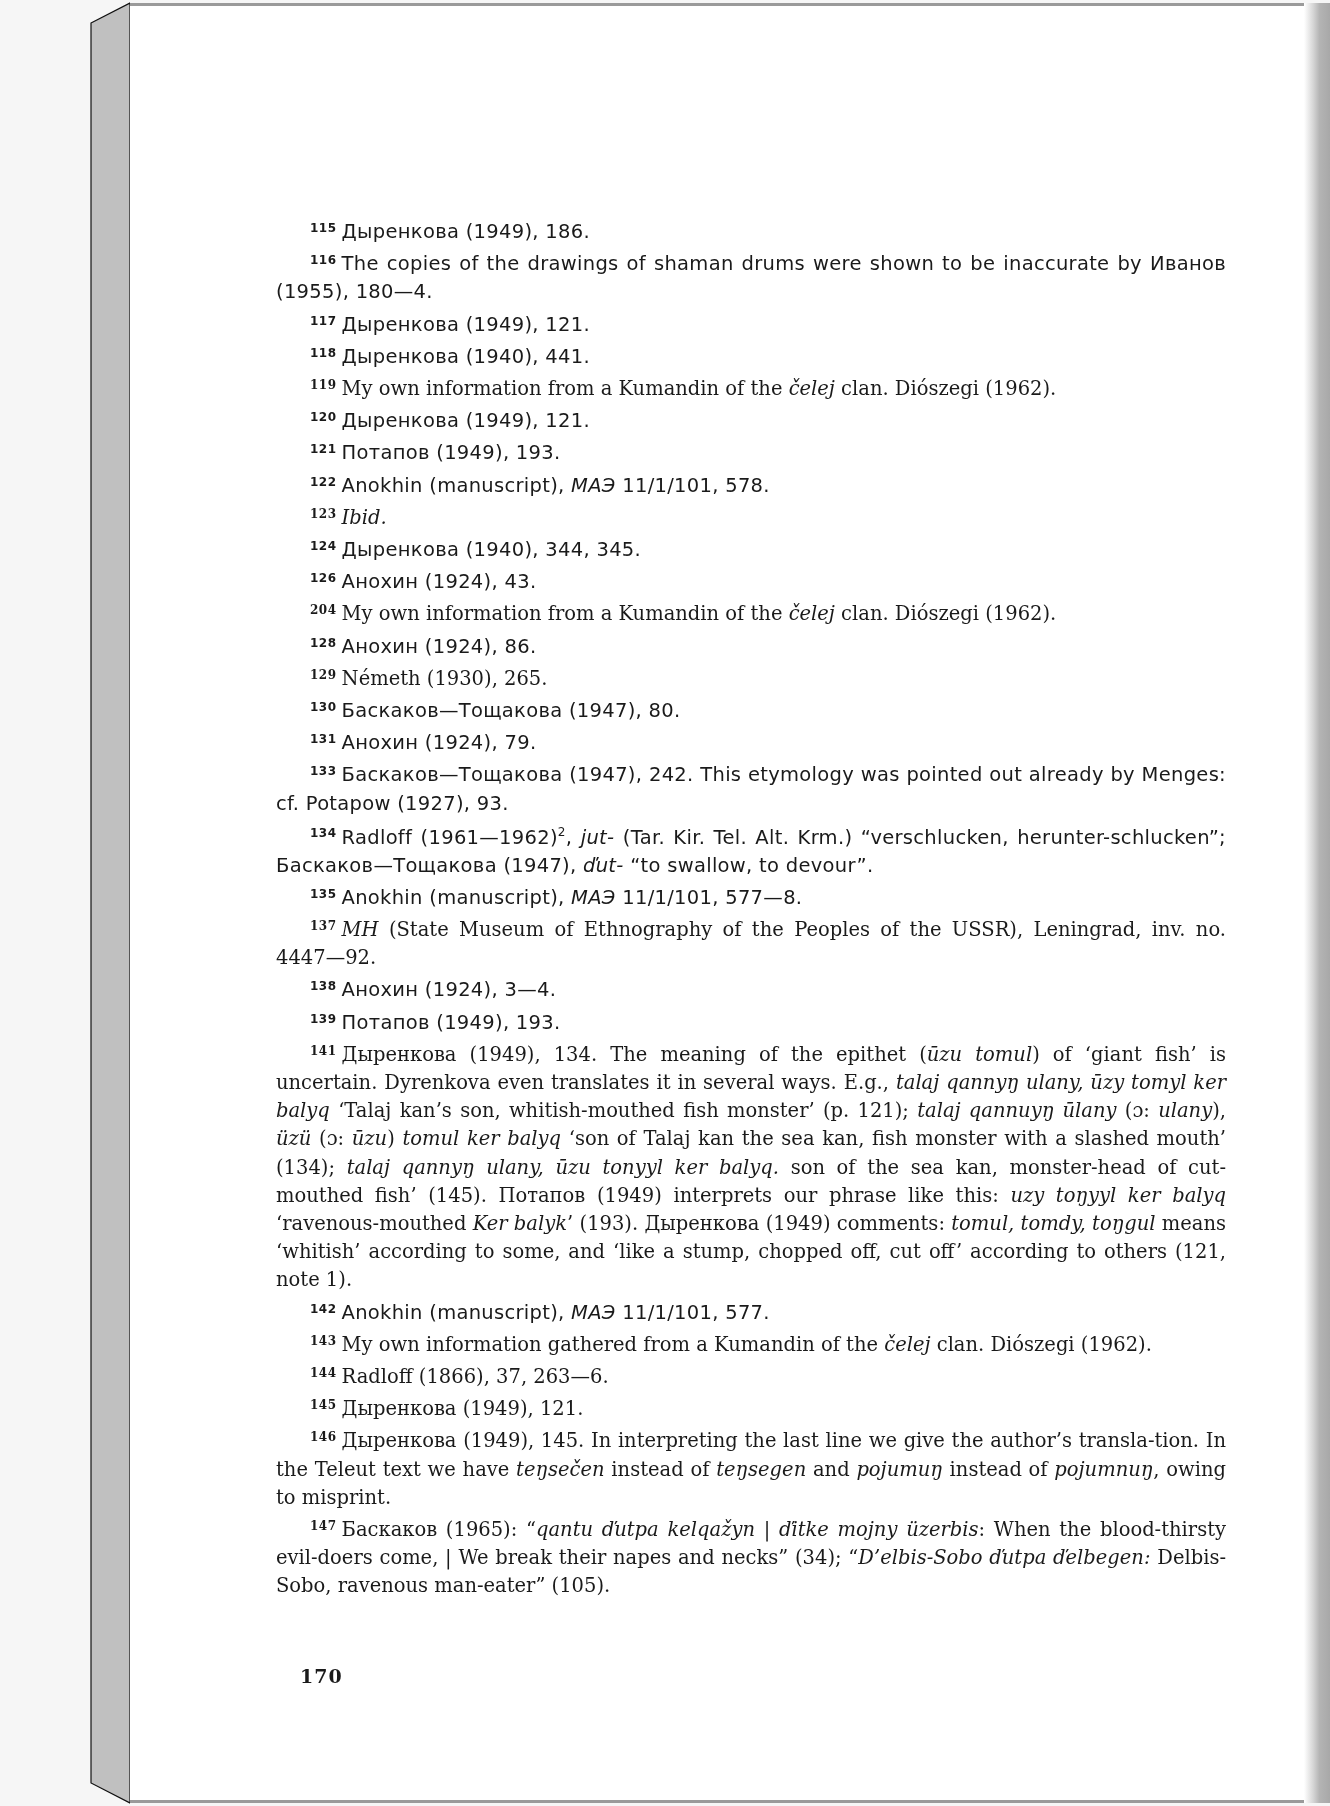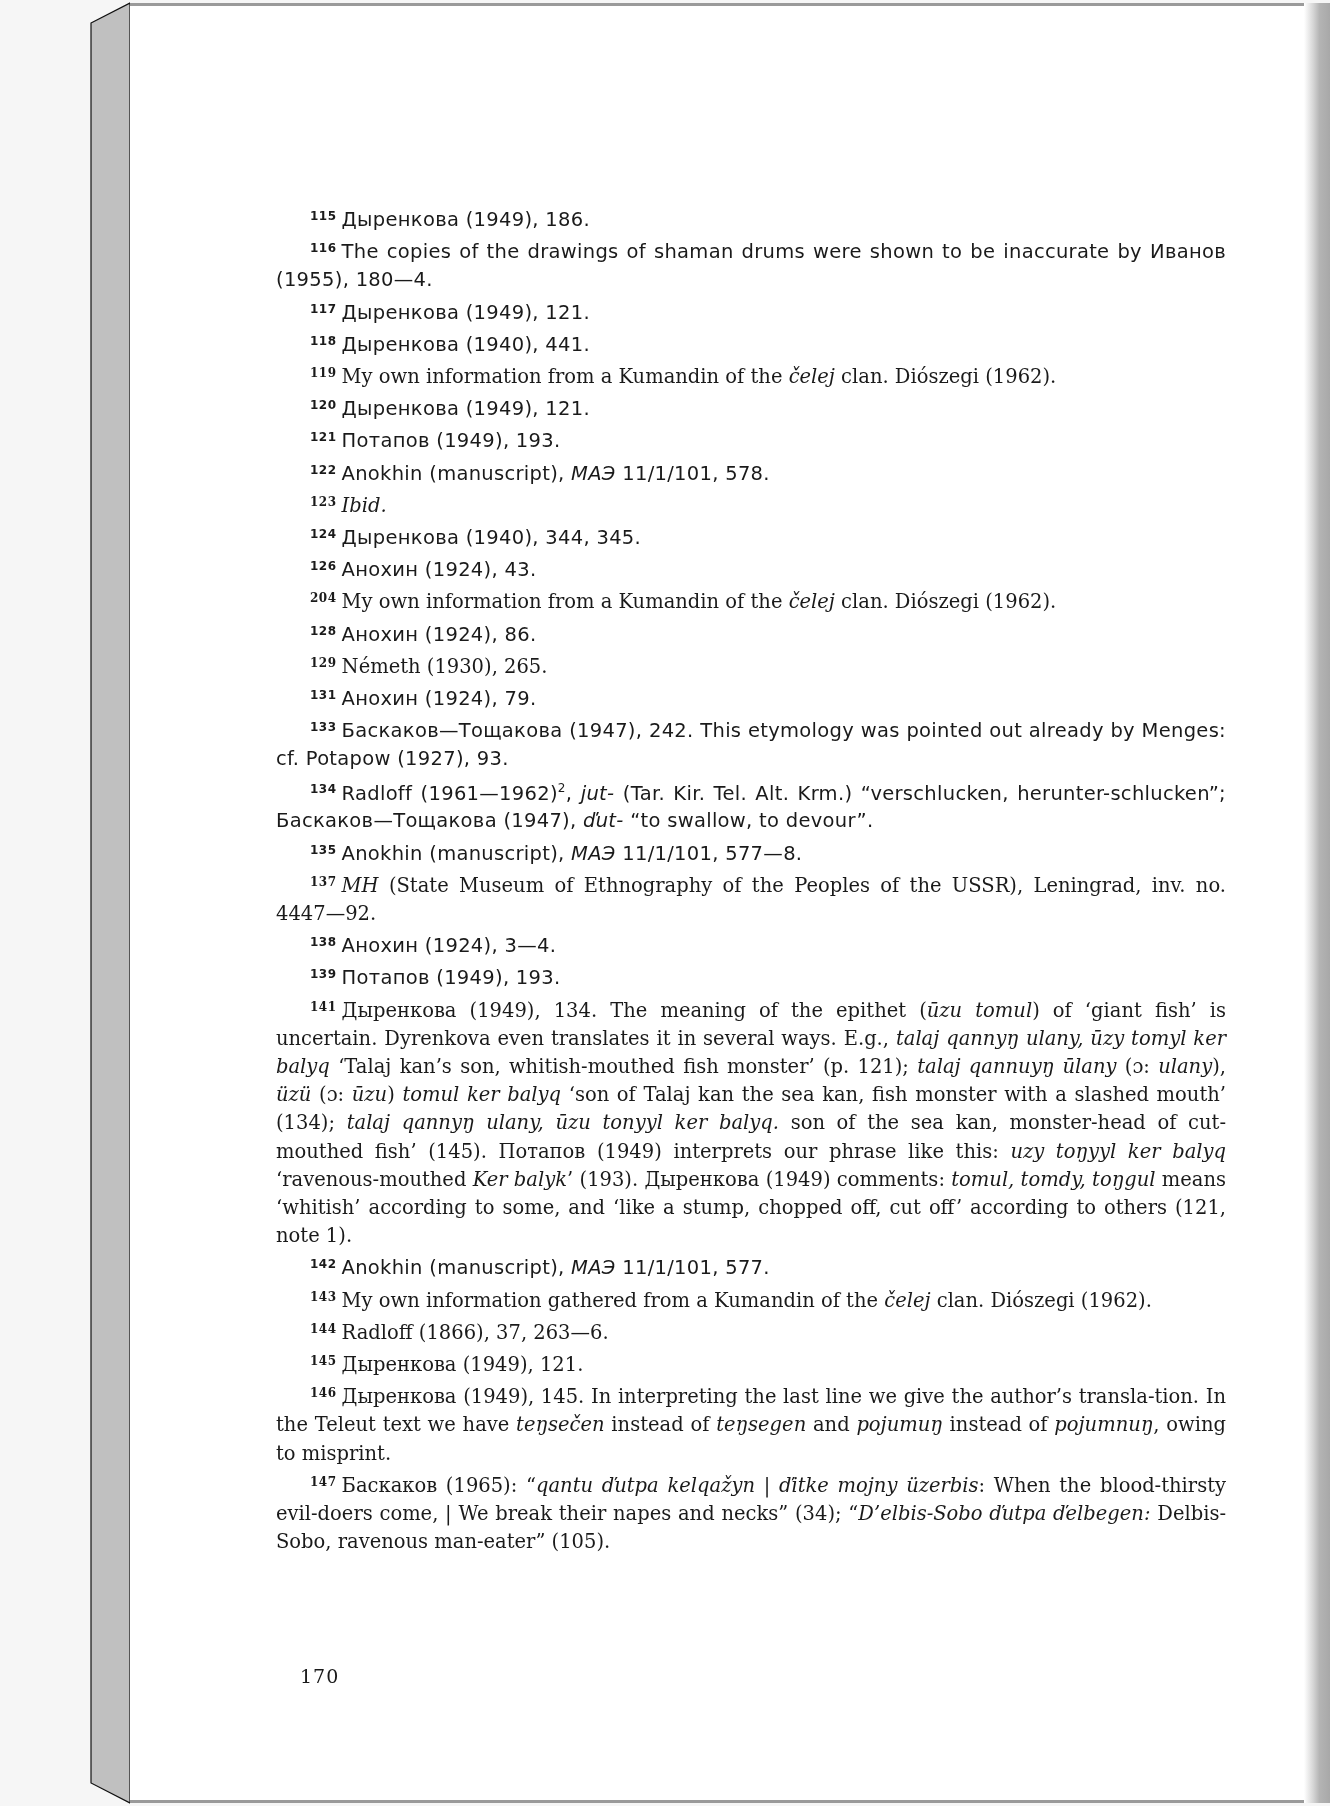--- a/index.html
+++ b/index.html
@@ -18,39 +18,39 @@
     background:#ffffff;
     border-top:3px solid #9a9a9a;
     border-bottom:3px solid #9a9a9a;
     box-sizing:border-box;
   }
   .page-edge {
     position:absolute; right:0; top:3px; width:26px; height:1800px;
     background:linear-gradient(to right, #ffffff 0%, #d6d6d6 35%, #b4b4b4 60%, #a8a8a8 100%);
   }
   .content {
-    position:absolute; left:276px; top:202px; width:950px;
+    position:absolute; left:276px; top:214px; width:950px;
     font-size:20.5px; line-height:28.2px; color:#1a1a1a;
     text-align:justify;
   }
   .note {
     margin:0; padding:0;
     text-indent:34px;
   }
   .note .num {
     font-size:12px; font-weight:bold; vertical-align:6px;
     margin-right:5px; letter-spacing:0.5px;
   }
   .note.sans { font-family:"DejaVu Sans", sans-serif; font-size:19.5px; letter-spacing:0.3px; }
   .note.serif { font-family:"DejaVu Serif", serif; font-size:19.5px; }
   .note i { font-style:italic; }
   .note sup { font-size:12px; }
   .page-number {
     position:absolute; left:300px; top:1665px;
-    font-family:"DejaVu Serif", serif; font-size:19px; font-weight:normal; color:#1a1a1a;
+    font-family:"DejaVu Serif", serif; font-size:19px; font-weight:bold; color:#1a1a1a;
     letter-spacing:1px;
   }
 </style>
 </head>
 <body>
 
 <div class="spine">
   <svg width="40" height="1806" viewBox="0 0 40 1806">
     <polygon points="1,23 40,3 40,1803 1,1783" fill="#c0c0c0" stroke="#111" stroke-width="1.2"></polygon>
   </svg>
@@ -67,20 +67,21 @@
     <p class="note serif"><span class="num">119</span><span>My own information from a Kumandin of the </span><i>čelej</i><span> clan. Diószegi (1962).</span></p>
     <p class="note sans"><span class="num">120</span><span>Дыренкова (1949), 121.</span></p>
     <p class="note sans"><span class="num">121</span><span>Потапов (1949), 193.</span></p>
     <p class="note sans"><span class="num">122</span><span>Anokhin (manuscript), </span><i>МАЭ</i><span> 11/1/101, 578.</span></p>
     <p class="note serif"><span class="num">123</span><i>Ibid.</i></p>
     <p class="note sans"><span class="num">124</span><span>Дыренкова (1940), 344, 345.</span></p>
     <p class="note sans"><span class="num">126</span><span>Анохин (1924), 43.</span></p>
     <p class="note serif"><span class="num">204</span><span>My own information from a Kumandin of the </span><i>čelej</i><span> clan. Diószegi (1962).</span></p>
     <p class="note sans"><span class="num">128</span><span>Анохин (1924), 86.</span></p>
     <p class="note serif"><span class="num">129</span><span>Németh (1930), 265.</span></p>
+    <p class="note sans"><span class="num">130</span><span>Баскаков—Тощакова (1947), 80.</span></p>
     <p class="note sans"><span class="num">131</span><span>Анохин (1924), 79.</span></p>
     <p class="note sans"><span class="num">133</span><span>Баскаков—Тощакова (1947), 242. This etymology was pointed out already by Menges: cf. Potapow (1927), 93.</span></p>
     <p class="note sans"><span class="num">134</span><span>Radloff (1961—1962)</span><sup>2</sup><span>, </span><i>jut-</i><span> (Tar. Kir. Tel. Alt. Krm.) “verschlucken, herunter-schlucken”; Баскаков—Тощакова (1947), </span><i>ďut-</i><span> “to swallow, to devour”.</span></p>
     <p class="note sans"><span class="num">135</span><span>Anokhin (manuscript), </span><i>МАЭ</i><span> 11/1/101, 577—8.</span></p>
     <p class="note serif"><span class="num">137</span><i>МН</i><span> (State Museum of Ethnography of the Peoples of the USSR), Leningrad, inv. no. 4447—92.</span></p>
     <p class="note sans"><span class="num">138</span><span>Анохин (1924), 3—4.</span></p>
     <p class="note sans"><span class="num">139</span><span>Потапов (1949), 193.</span></p>
     <p class="note serif"><span class="num">141</span><span>Дыренкова (1949), 134. The meaning of the epithet (</span><i>ūzu tomul</i><span>) of ‘giant fish’ is uncertain. Dyrenkova even translates it in several ways. E.g., </span><i>talaj qannyŋ ulany, ūzy tomyl ker balyq</i><span> ‘Talaj kan’s son, whitish-mouthed fish monster’ (p. 121); </span><i>talaj qannuyŋ ūlany</i><span> (ɔ: </span><i>ulany</i><span>), </span><i>üzü</i><span> (ɔ: </span><i>ūzu</i><span>) </span><i>tomul ker balyq</i><span> ‘son of Talaj kan the sea kan, fish monster with a slashed mouth’ (134); </span><i>talaj qannyŋ ulany, ūzu tonyyl ker balyq.</i><span> son of the sea kan, monster-head of cut-mouthed fish’ (145). Потапов (1949) interprets our phrase like this: </span><i>uzy toŋyyl ker balyq</i><span> ‘ravenous-mouthed </span><i>Ker balyk</i><span>’ (193). Дыренкова (1949) comments: </span><i>tomul, tomdy, toŋgul</i><span> means ‘whitish’ according to some, and ‘like a stump, chopped off, cut off’ according to others (121, note 1).</span></p>
     <p class="note sans"><span class="num">142</span><span>Anokhin (manuscript), </span><i>МАЭ</i><span> 11/1/101, 577.</span></p>
     <p class="note serif"><span class="num">143</span><span>My own information gathered from a Kumandin of the </span><i>čelej</i><span> clan. Diószegi (1962).</span></p>

